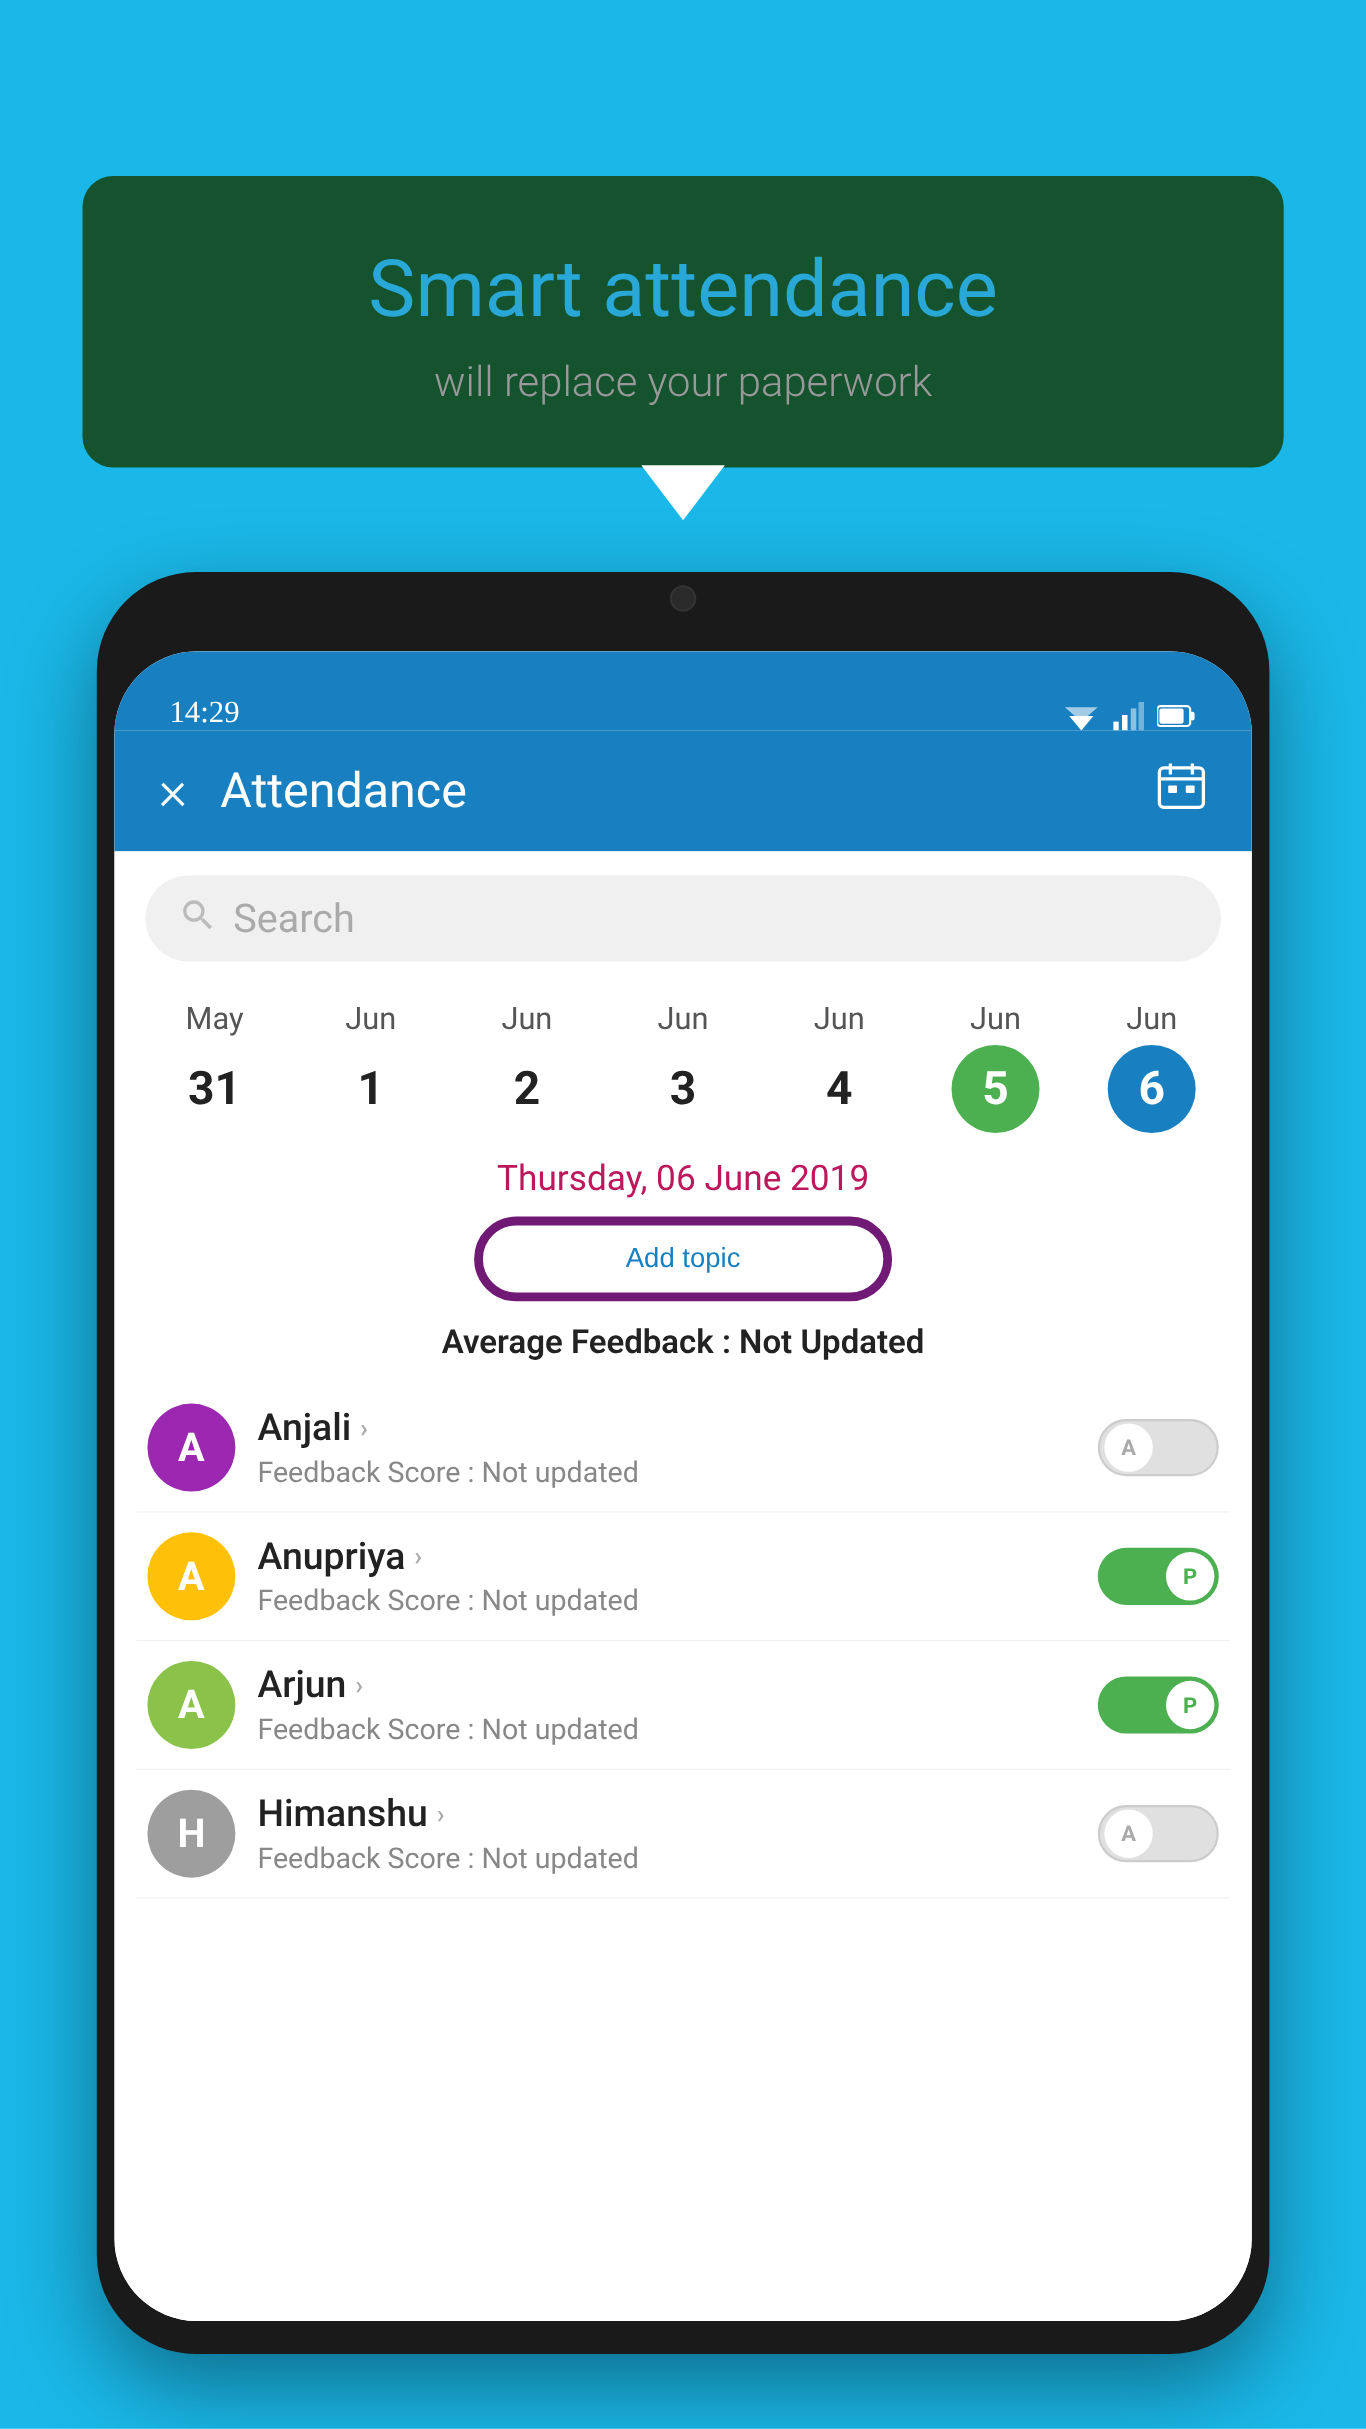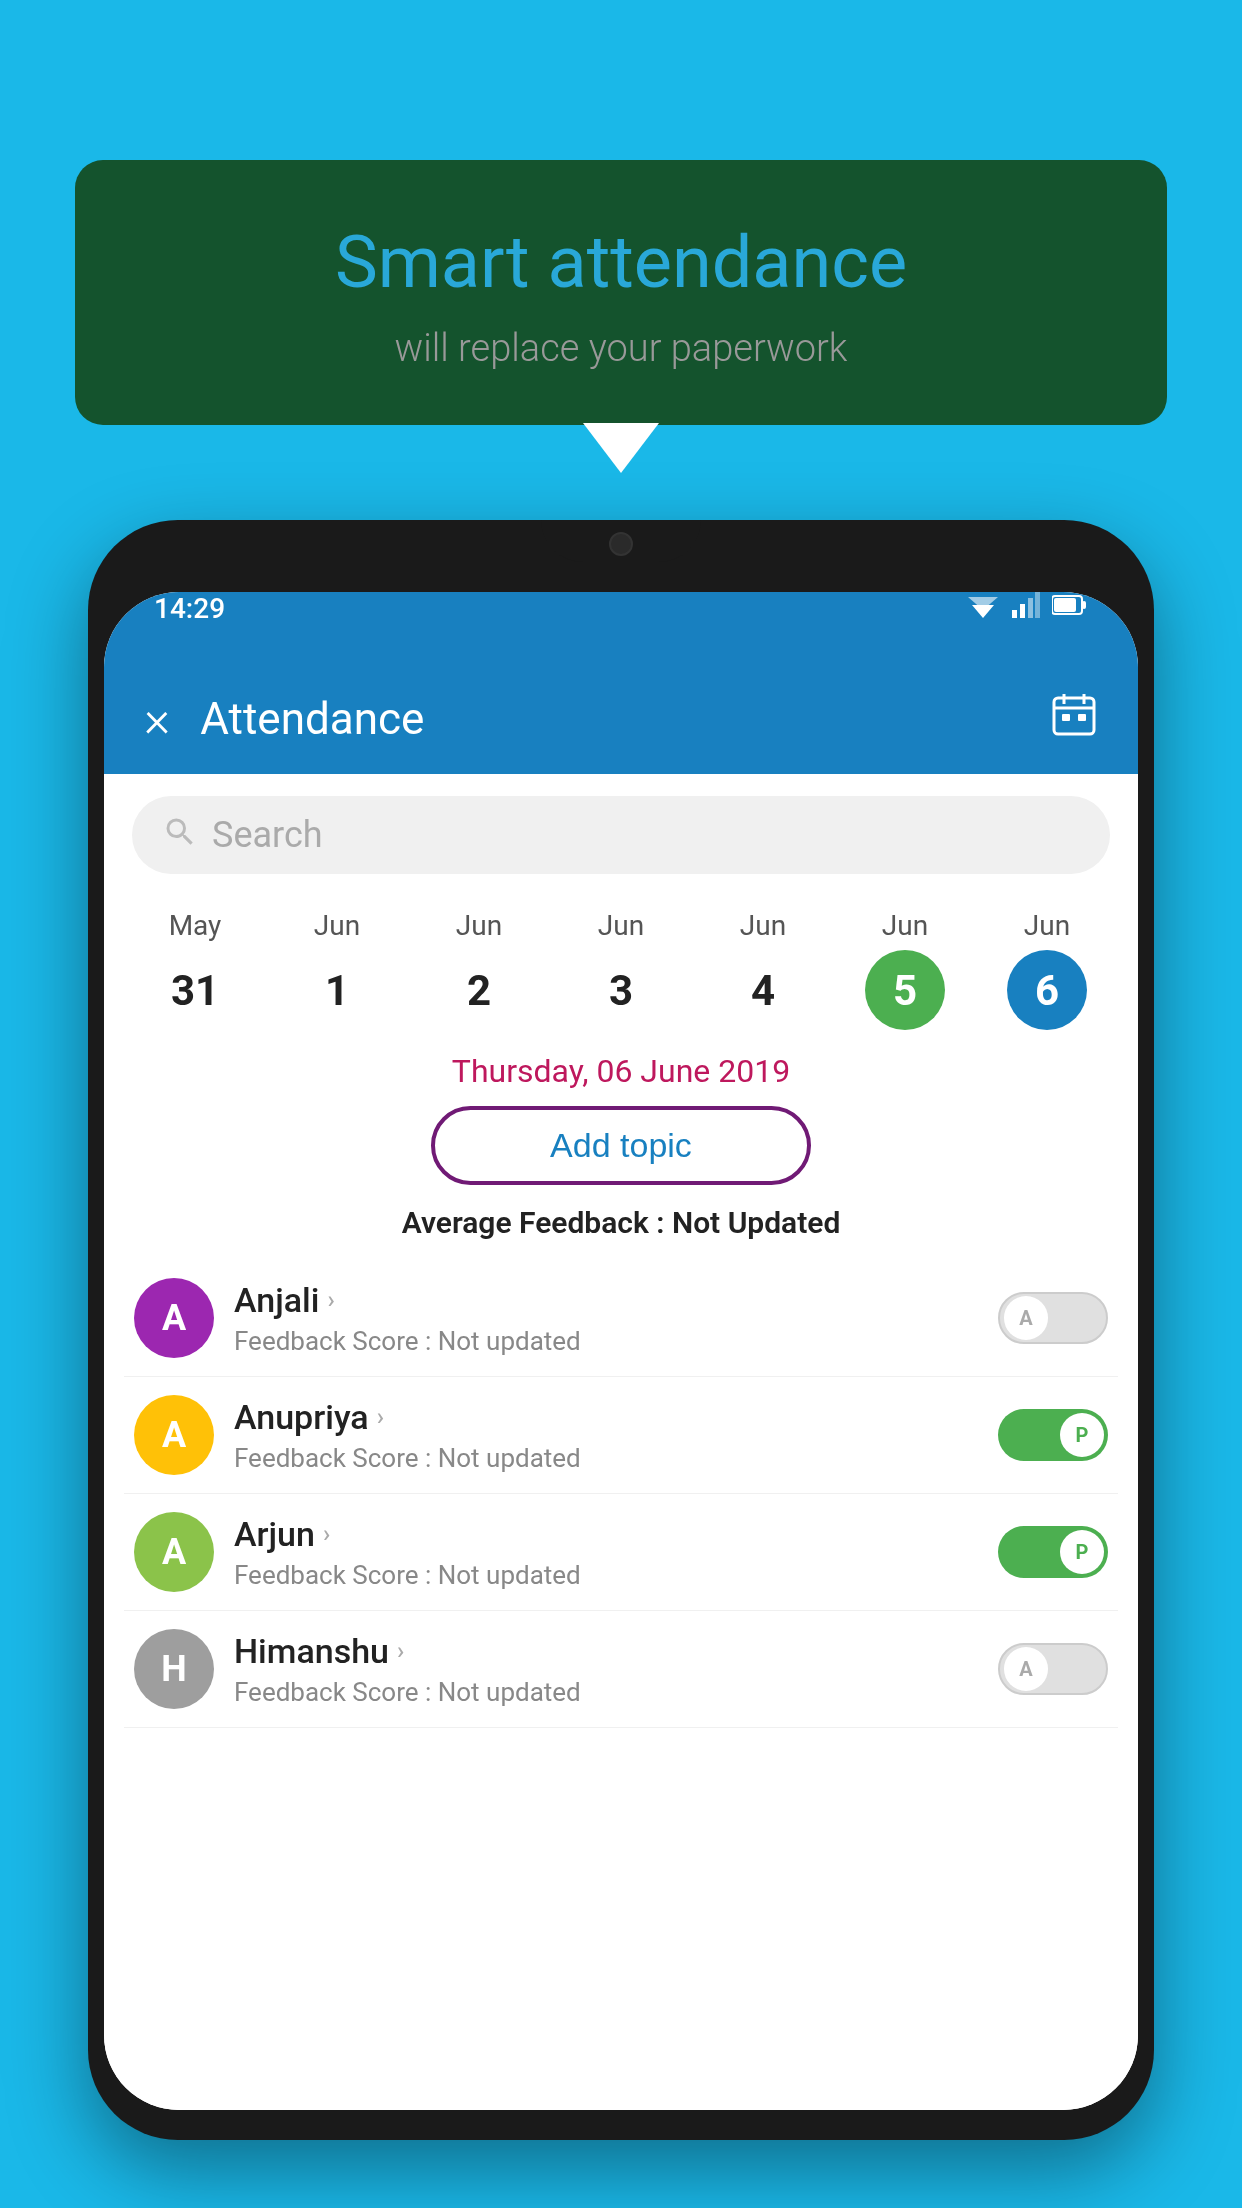--- a/index.html
+++ b/index.html
@@ -99,23 +99,24 @@
     
     .status-bar {
       position: absolute;
       top: 0;
       left: 0;
       right: 0;
       height: 72px;
       background: #1880c0;
       border-radius: 90px 90px 0 0;
       display: flex;
-      align-items: flex-start;
+      align-items: flex-end;
       padding: 0 50px;
       z-index: 10;
+      font-family: Liberation Serif, serif;
     }
 
     .status-time {
       color: #fff;
       font-size: 28px;
       font-weight: 500;
     }
 
     .status-icons {
       margin-left: auto;
@@ -252,24 +253,24 @@
       text-align: center;
       font-size: 32px;
       color: #be185d;
       margin: 22px 0 16px;
     }
 
     
     .add-topic-btn {
       display: block;
       margin: 0 auto 20px;
-      border: 4px solid #701a75;
+      border: 8px solid #701a75;
       background: transparent;
       color: #1880c0;
-      font-size: 34px;
+      font-size: 25px;
       padding: 16px 60px;
       border-radius: 40px;
       cursor: pointer;
       width: 380px;
     }
 
     
     .avg-feedback {
       text-align: center;
       font-size: 30px;

